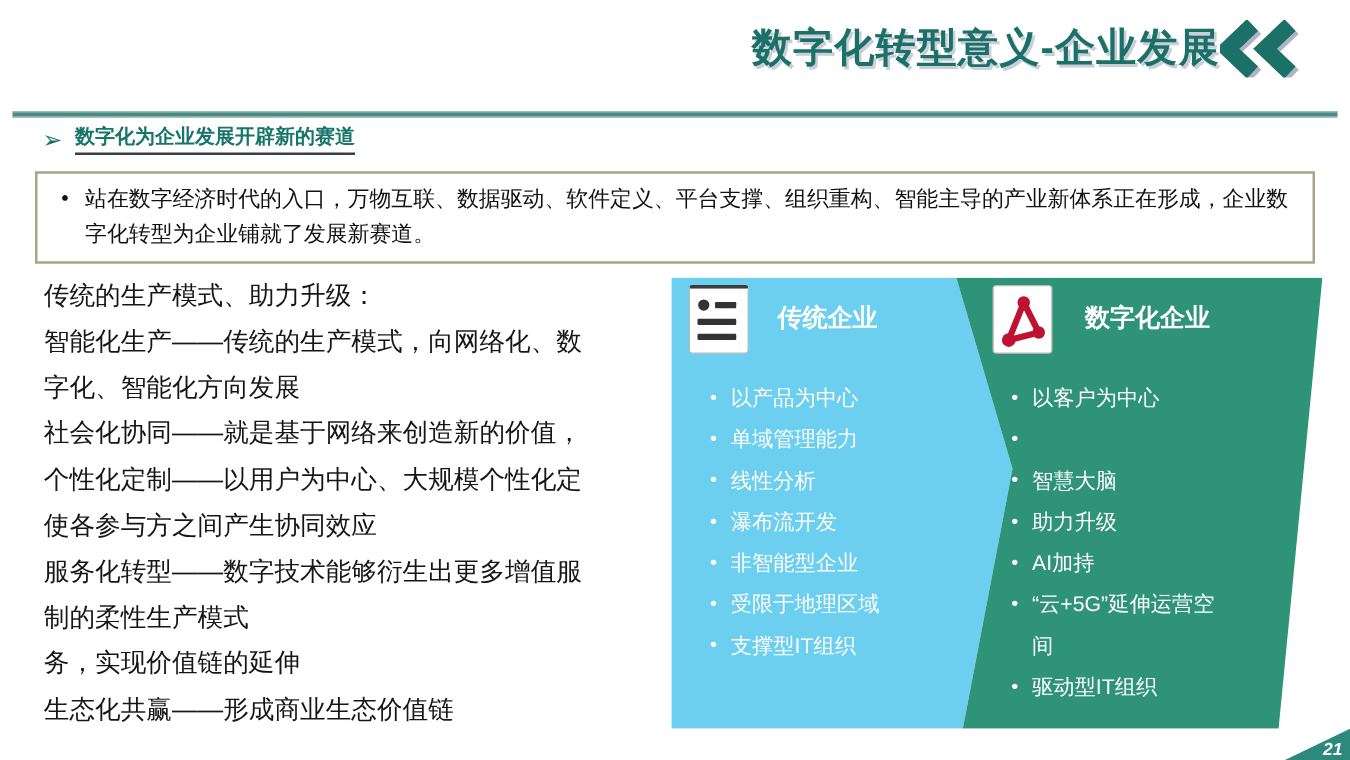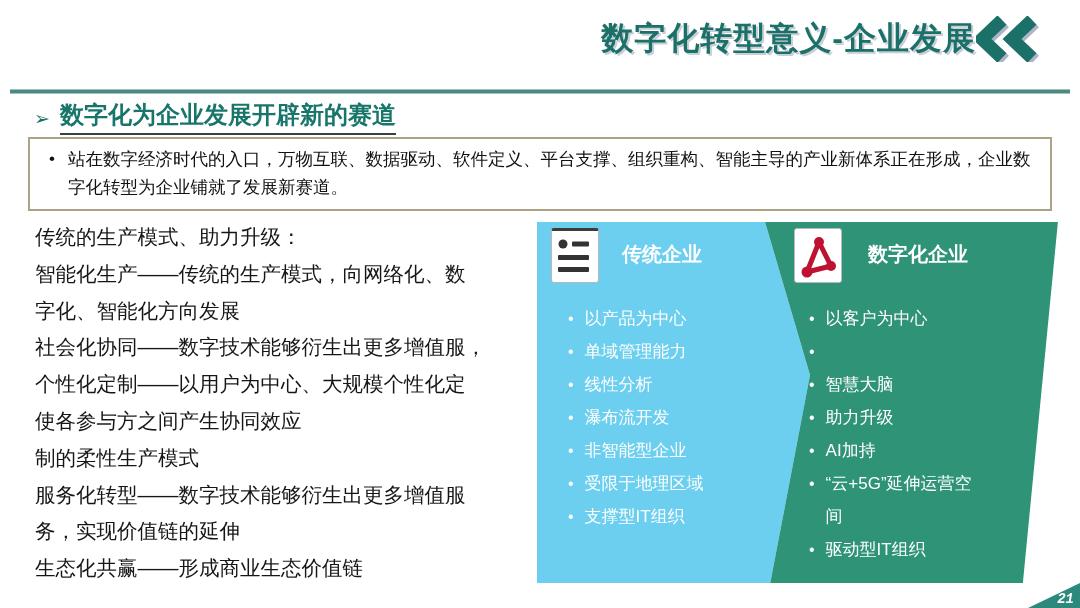--- a/index.html
+++ b/index.html
@@ -12,21 +12,21 @@
                text-shadow:2px 2px 0 rgba(150,158,180,0.5);}
   .chevrons{display:block;}
 
   
   .top-rule{position:absolute;top:89px;left:10px;right:10px;height:3px;background:#4A8A82;
             border-top:1px solid #9CC3BE;border-bottom:1px solid #9CC3BE;}
 
   
   .heading-row{position:absolute;top:99px;left:34px;display:flex;align-items:center;gap:10px;}
   .arrow-bullet{color:#1B7168;font-size:19px;line-height:1;transform:translateY(1px);}
-  .section-heading{font-size:24px;font-weight:bold;color:#17756A;margin:0;
+  .section-heading{font-size:16px;font-weight:bold;color:#17756A;margin:0;
                    padding-bottom:2px;border-bottom:2px solid #37413F;}
 
   
   .intro-box{position:absolute;top:137px;left:28px;width:1024px;box-sizing:border-box;
              border:2px solid #ACA387;padding:6px 12px 8px 10px;display:flex;gap:4px;}
   .intro-bullet{width:24px;text-align:center;font-size:17px;color:#111;line-height:28px;}
   .intro-text{flex:1;font-size:17.5px;line-height:28px;color:#111;}
 
   
   .left-col{position:absolute;top:219px;left:35px;width:502px;}
@@ -51,21 +51,21 @@
   .plist li{display:flex;gap:11px;align-items:flex-start;}
   .plist .bi{color:#ffffff;font-size:16px;line-height:33px;}
   .plist .it{color:#ffffff;font-size:17px;line-height:33px;}
   .plist-blue .it{white-space:nowrap;}
   .plist-green .it{max-width:158px;}
 
   
   .page-badge{position:absolute;right:0;bottom:0;width:52px;height:25px;background:#2C897B;
               clip-path:polygon(100% 0,100% 100%,0 100%);}
   .page-num{position:absolute;right:6px;bottom:1px;color:#ffffff;font-size:14px;
-            font-weight:bold;font-style:italic;font-family:Liberation Mono, monospace;}
+            font-weight:bold;font-style:italic;}
 </style>
 </head>
 <body>
 
 <div class="frame">
 
   <div class="titlebar">
     <div class="slide-title">数字化转型意义-企业发展</div>
     <svg class="chevrons" width="70" height="46" viewBox="0 0 70 46">
       <polyline points="28.5,6.5 8.5,25.5 28.5,44.5" fill="none" stroke="#AEB4C6" stroke-width="13"></polyline>
@@ -84,25 +84,25 @@
 
   <div class="intro-box">
     <span class="intro-bullet">•</span>
     <div class="intro-text">站在数字经济时代的入口，万物互联、数据驱动、软件定义、平台支撑、组织重构、智能主导的产业新体系正在形成，企业数字化转型为企业铺就了发展新赛道。</div>
   </div>
 
   <div class="left-col">
     <div class="tline">传统的生产模式、助力升级：</div>
     <div class="tline">智能化生产——传统的生产模式，向网络化、数</div>
     <div class="tline">字化、智能化方向发展</div>
-    <div class="tline">社会化协同——数字技术能够衍生出更多增值服，</div>
+    <div class="tline">社会化协同——就是基于网络来创造新的价值，</div>
     <div class="tline">个性化定制——以用户为中心、大规模个性化定</div>
     <div class="tline">使各参与方之间产生协同效应</div>
+    <div class="tline">服务化转型——数字技术能够衍生出更多增值服</div>
     <div class="tline">制的柔性生产模式</div>
-    <div class="tline">服务化转型——数字技术能够衍生出更多增值服</div>
     <div class="tline">务，实现价值链的延伸</div>
     <div class="tline">生态化共赢——形成商业生态价值链</div>
   </div>
 
   <div class="panels">
     <div class="panel-blue"></div>
     <div class="panel-green"></div>
 
     <div class="panel-icon icon-doc">
       <svg width="38" height="42" viewBox="0 0 38 42">

